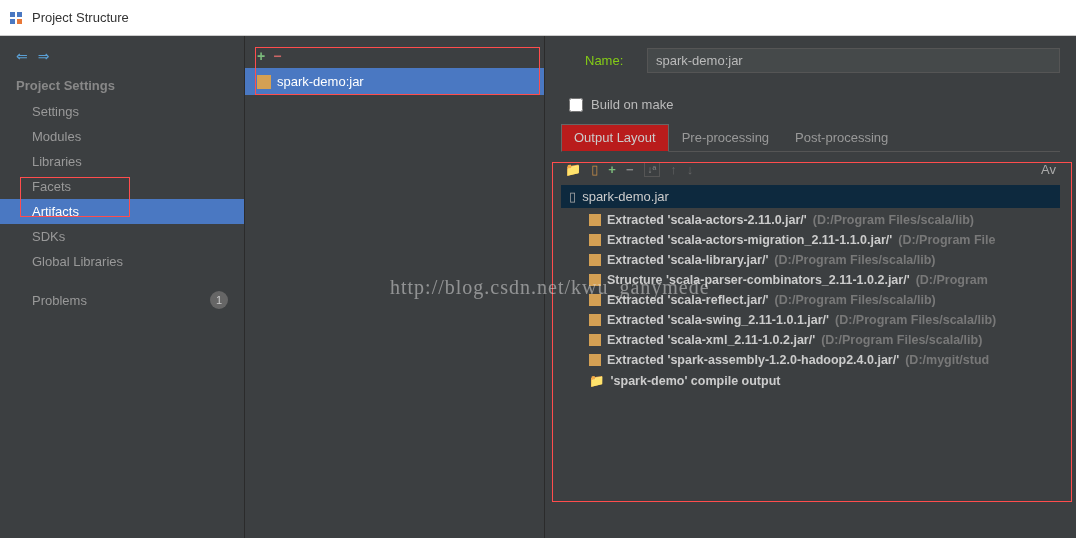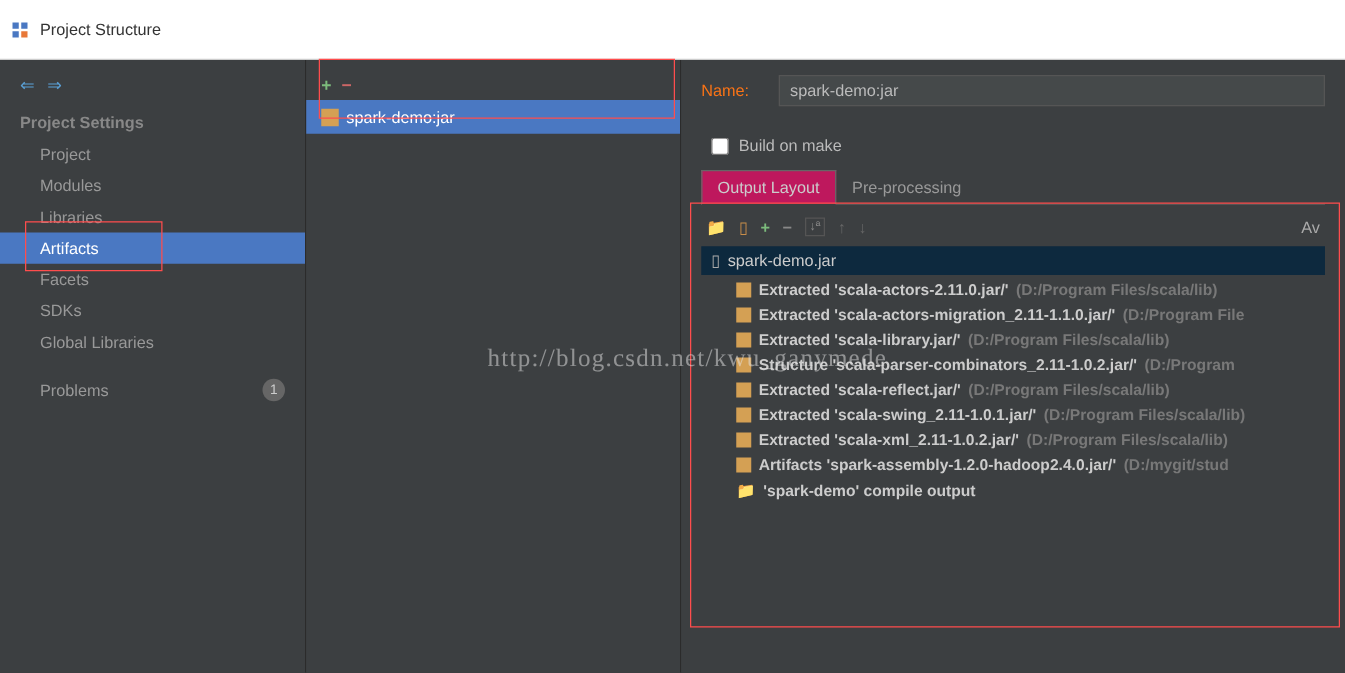--- a/index.html
+++ b/index.html
@@ -1,18 +1,18 @@
 <!DOCTYPE html>
 <html><head>
   <meta charset="utf-8">
   <style>
     * { margin: 0; padding: 0; box-sizing: border-box; font-family: "Segoe UI", Arial, sans-serif; }
     body { background: #3c3f41; color: #bbbbbb; font-size: 13px; width: 1076px; height: 538px; overflow: hidden; }
     
-    .titlebar { background: #ffffff; height: 48px; display: flex; align-items: center; padding: 0 8px; border-bottom: 1px solid #ccc; }
+    .titlebar { background: #ffffff; height: 36px; display: flex; align-items: center; padding: 0 8px; border-bottom: 1px solid #ccc; }
     .titlebar .logo { width: 16px; height: 16px; margin-right: 8px; }
     .titlebar .title { color: #333; font-size: 13px; }
     
     .main { display: flex; height: 508px; background: #3c3f41; }
     
     .sidebar { width: 245px; background: #3c3f41; border-right: 1px solid #2b2b2b; padding: 8px 0; }
     .nav-arrows { padding: 4px 16px 8px; display: flex; gap: 10px; }
     .nav-arrows span { color: #5a9fd4; font-size: 14px; }
     .section-header { color: #888; font-weight: bold; padding: 6px 16px; font-size: 13px; }
     .sidebar-item { padding: 5px 16px 5px 32px; color: #999; cursor: pointer; display: flex; align-items: center; justify-content: space-between; }
@@ -25,29 +25,29 @@
     
     .artifact-list { width: 300px; background: #3c3f41; border-right: 1px solid #2b2b2b; padding-top: 8px; }
     .add-remove { padding: 4px 12px; display: flex; gap: 8px; }
     .add-remove .plus { color: #7cbb7c; font-weight: bold; font-size: 14px; }
     .add-remove .minus { color: #cc6666; font-weight: bold; font-size: 14px; }
     .artifact-item { background: #4a78c2; color: #fff; padding: 6px 12px; display: flex; align-items: center; gap: 6px; }
     .artifact-item .pkg-icon { width: 14px; height: 14px; background: #d4a054; display: inline-block; }
     
     .details { flex: 1; background: #3c3f41; padding: 12px 16px; overflow: hidden; }
     .form-row { display: flex; align-items: center; gap: 12px; margin-bottom: 12px; }
-    .form-row label { color: #f97316; min-width: 50px; }
+    .form-row label { color: #84cc16; min-width: 50px; margin-left: 24px; }
     .form-row .label-wide { min-width: 120px; }
     .form-row input[type="text"] { background: #45494a; border: 1px solid #555; color: #bbb; padding: 4px 8px; flex: 1; font-size: 13px; }
     .checkbox-row { display: flex; align-items: center; gap: 8px; margin-bottom: 12px; padding-left: 8px; margin-top: 24px; }
     .checkbox-row input { width: 14px; height: 14px; }
     
     .tabs { display: flex; border-bottom: 1px solid #555; margin-bottom: 4px; }
     .tab { padding: 5px 12px; color: #999; cursor: pointer; border: 1px solid transparent; }
-    .tab.active { color: #ccc; border: 1px solid #666; border-bottom: 1px solid #3c3f41; background: #be185d; margin-bottom: -1px; }
+    .tab.active { color: #ccc; border: 1px solid #666; border-bottom: 1px solid #3c3f41; background: #b91c1c; margin-bottom: -1px; }
     
     .toolbar { display: flex; gap: 10px; padding: 6px 4px; align-items: center; }
     .toolbar span { color: #aaa; font-size: 13px; cursor: pointer; }
     .toolbar .folder { color: #d4a054; }
     .toolbar .plus-g { color: #7cbb7c; font-weight: bold; }
     .toolbar .minus-g { color: #888; font-weight: bold; }
     .toolbar .sort { color: #888; border: 1px solid #555; padding: 1px 3px; font-size: 10px; }
     .toolbar .right-txt { margin-left: auto; color: #aaa; }
     
     .tree { padding: 2px 0; }
@@ -75,33 +75,33 @@
 
 <div class="main">
 
   <div class="sidebar">
     <div class="nav-arrows">
       <span>⇐</span>
       <span>⇒</span>
     </div>
     <div class="section-header">Project Settings</div>
     <div class="sidebar-item">
-        <span>Project</span>
+        <span>Settings</span>
       </div>
     <div class="sidebar-item">
         <span>Modules</span>
       </div>
     <div class="sidebar-item">
         <span>Libraries</span>
+      </div>
+    <div class="sidebar-item">
+        <span>Facets</span>
       </div>
     <div class="sidebar-item selected">
         <span>Artifacts</span>
-      </div>
-    <div class="sidebar-item">
-        <span>Facets</span>
       </div>
     <div class="sidebar-item">
         <span>SDKs</span>
       </div>
     <div class="sidebar-item">
         <span>Global Libraries</span>
       </div>
     <div style="height:12px"></div>
     <div class="sidebar-item">
       <span>Problems</span>
@@ -126,20 +126,21 @@
       <input type="text" value="spark-demo:jar" style="">
     </div>
     <div class="checkbox-row">
       <input type="checkbox" style="">
       <span>Build on make</span>
     </div>
 
     <div class="tabs">
       <div class="tab active">Output Layout</div>
       <div class="tab">Pre-processing</div>
+      <div class="tab">Post-processing</div>
     </div>
 
     <div class="toolbar">
       <span class="folder">📁</span>
       <span style="color:#c78d4a">▯</span>
       <span class="plus-g">+</span>
       <span class="minus-g">−</span>
       <span class="sort">↓ª</span>
       <span style="color:#666">↑</span>
       <span style="color:#666">↓</span>
@@ -181,21 +182,21 @@
           <span>Extracted 'scala-swing_2.11-1.0.1.jar/'</span> 
           <span class="path">(D:/Program Files/scala/lib)</span>
         </div>
       <div class="tree-item">
           <span class="ext-icon"></span>
           <span>Extracted 'scala-xml_2.11-1.0.2.jar/'</span> 
           <span class="path">(D:/Program Files/scala/lib)</span>
         </div>
       <div class="tree-item">
           <span class="ext-icon"></span>
-          <span>Artifacts 'spark-assembly-1.2.0-hadoop2.4.0.jar/'</span> 
+          <span>Extracted 'spark-assembly-1.2.0-hadoop2.4.0.jar/'</span> 
           <span class="path">(D:/mygit/stud</span>
         </div>
       <div class="tree-item">
           <span class="folder-icon">📁</span>
           <span>'spark-demo' compile output</span>
         </div>
     </div>
   </div>
 </div>
 

